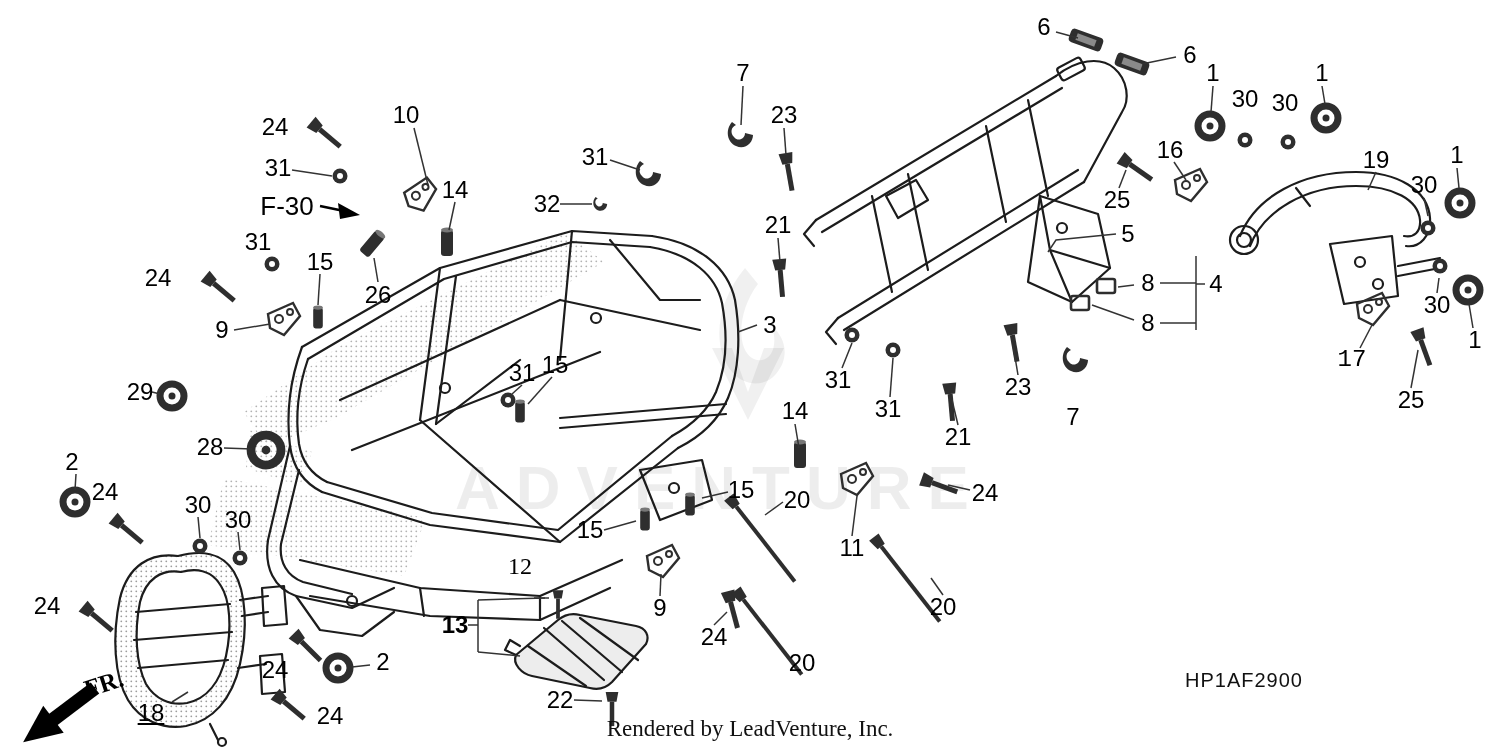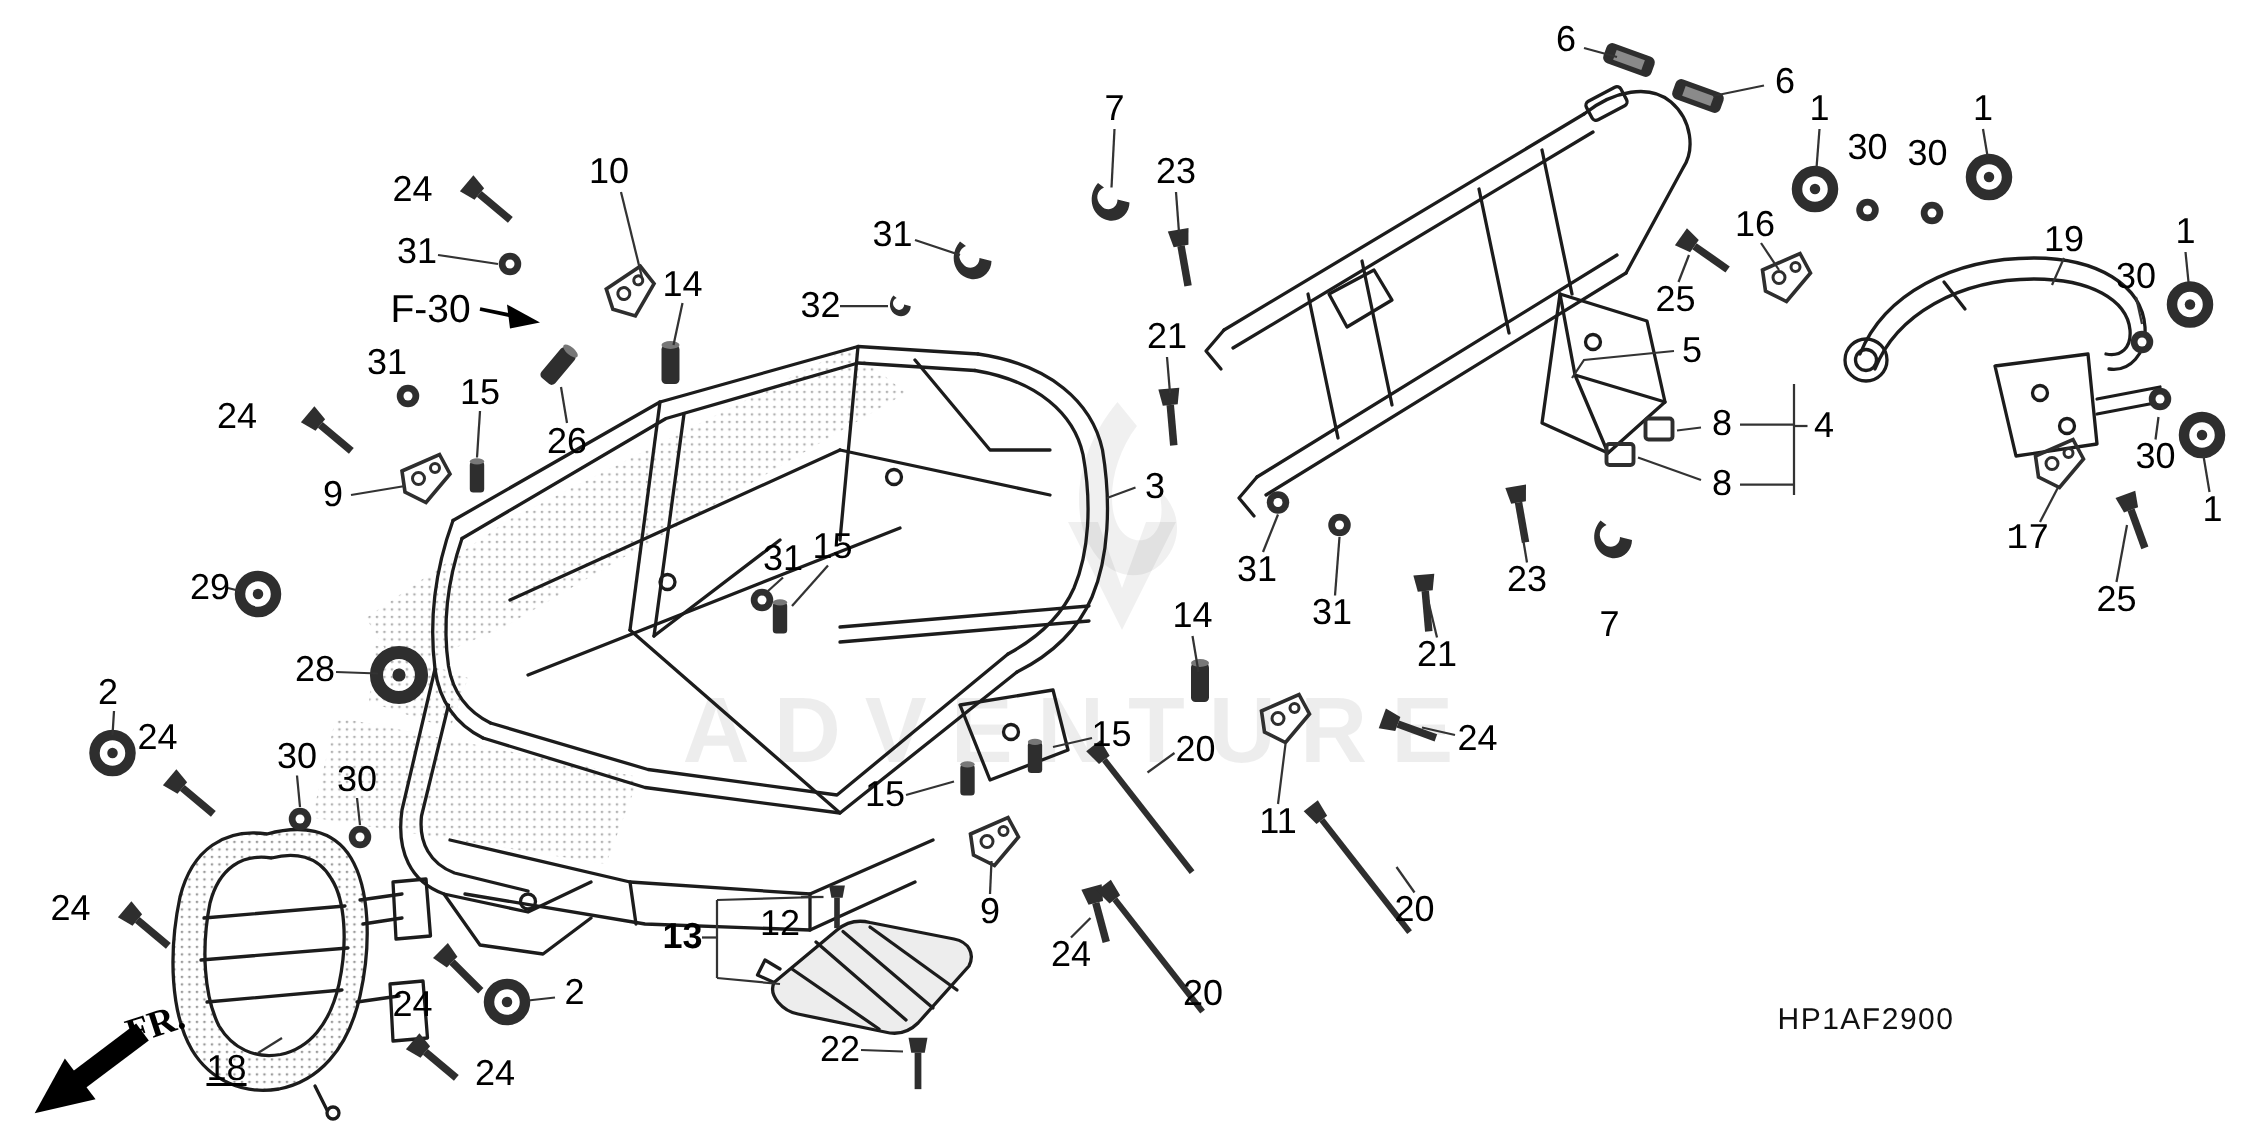--- a/index.html
+++ b/index.html
@@ -373,30 +373,31 @@
       <div class="callout" style="left: 198px; top: 505px;">30</div>
       <div class="callout" style="left: 238px; top: 520px;">30</div>
       <div class="callout" style="left: 741px; top: 490px;">15</div>
       <div class="callout" style="left: 590px; top: 530px;">15</div>
       <div class="callout" style="left: 797px; top: 500px;">20</div>
       <div class="callout" style="left: 852px; top: 548px;">11</div>
       <div class="callout" style="left: 985px; top: 493px;">24</div>
       <div class="callout" style="left: 943px; top: 607px;">20</div>
       <div class="callout" style="left: 47px; top: 606px;">24</div>
       <div class="callout" style="left: 660px; top: 608px;">9</div>
-      <div class="callout" style="left: 520px; top: 616px;">12</div>
+      <div class="callout" style="left: 520px; top: 566px; font-family: Liberation Serif, serif;">12</div>
       <div class="callout" style="left: 455px; top: 625px; font-weight: bold;">13</div>
       <div class="callout" style="left: 714px; top: 637px;">24</div>
       <div class="callout" style="left: 802px; top: 663px;">20</div>
       <div class="callout" style="left: 275px; top: 670px;">24</div>
       <div class="callout" style="left: 383px; top: 662px;">2</div>
       <div class="callout" style="left: 151px; top: 713px; text-decoration: underline;">18</div>
       <div class="callout" style="left: 330px; top: 716px;">24</div>
       <div class="callout" style="left: 560px; top: 700px;">22</div>
     </div>
 
   <div class="section-ref" style="left:287px;top:206px;">F-30</div>
 
   <div class="fr-label" style="left:84px;top:670px;">FR.</div>
 
   <div class="diagram-code">HP1AF2900</div>
 
+  <div class="footer-credit">Rendered by LeadVenture, Inc.</div>
 </div>
 
 </body></html>

